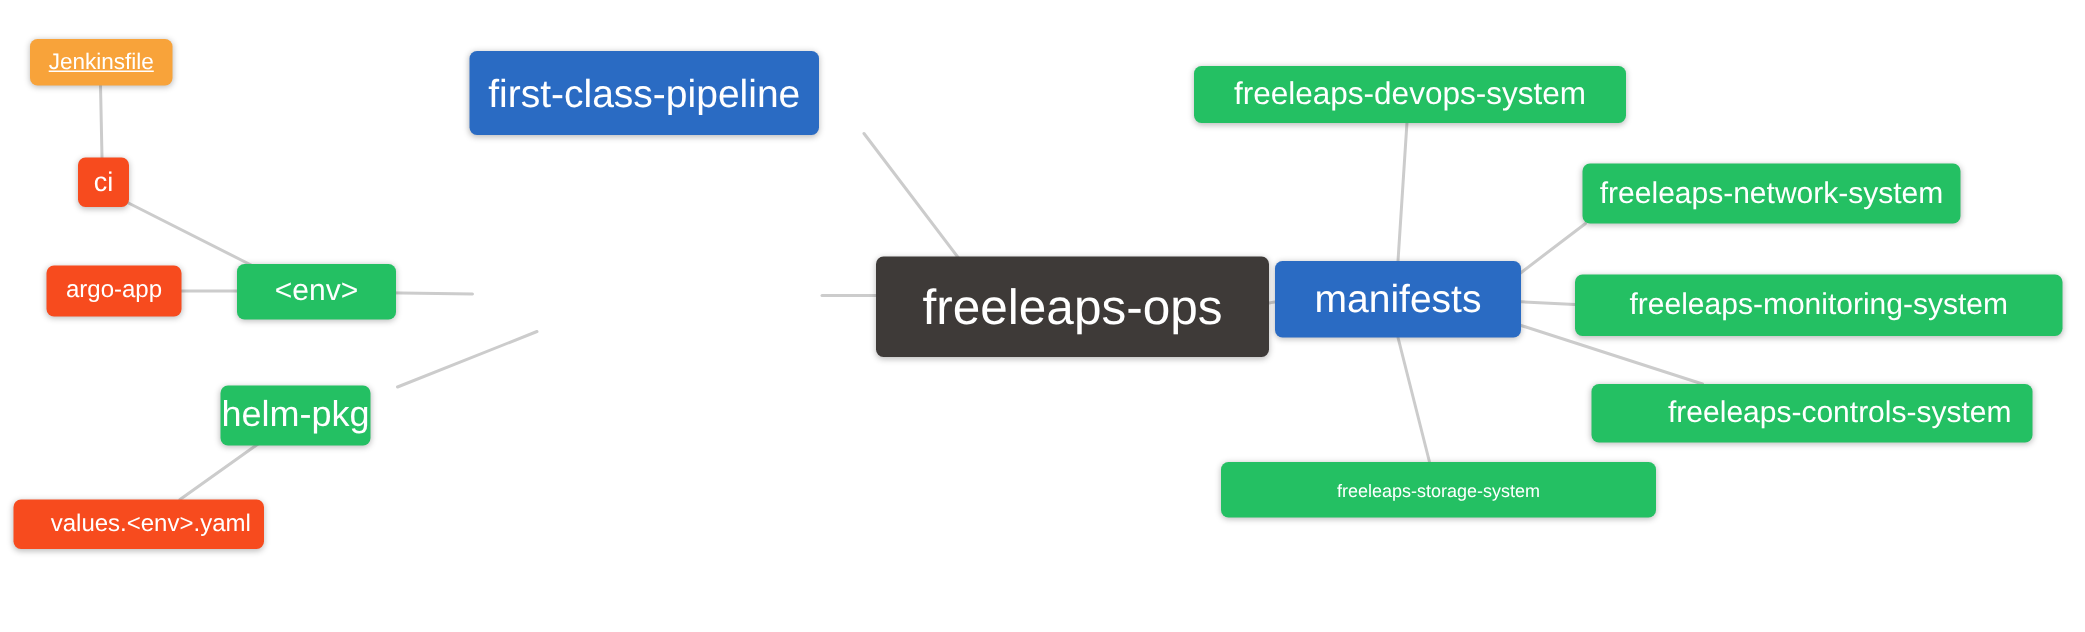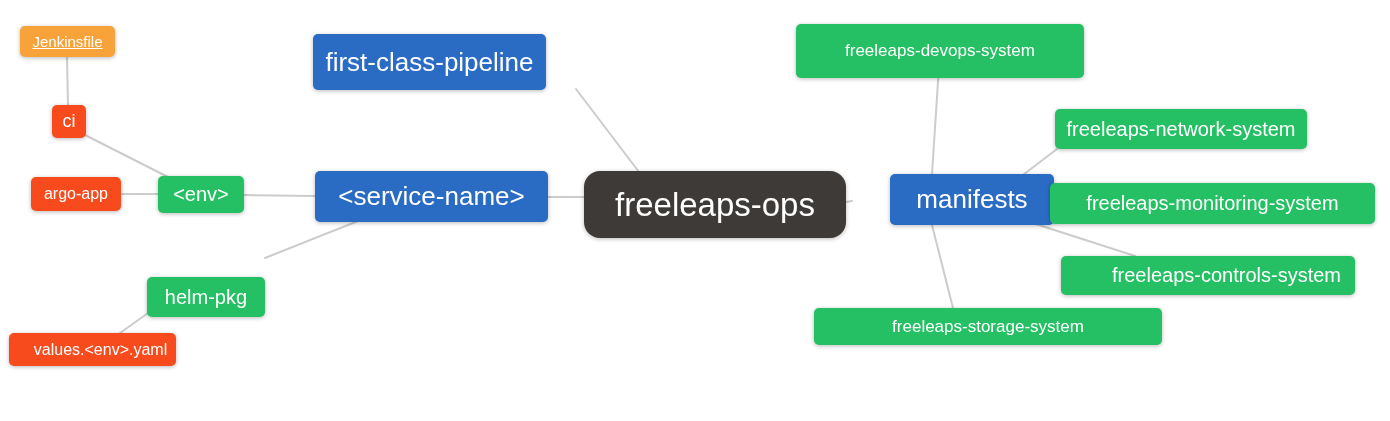--- a/index.html
+++ b/index.html
@@ -19,38 +19,38 @@
     border-radius:5px;
     box-shadow:0 1px 4px rgba(0,0,0,.28);
     white-space:nowrap;
     cursor:pointer;
     box-sizing:border-box;
   }
   .c-blue{background:var(--blue,#2a6bc3);}
   .c-green{background:var(--green,#24c063);}
   .c-red{background:var(--red,#f74b1e);}
   .c-amber{background:var(--amber,#f8a33a);text-decoration:underline;}
-  .c-dark{background:var(--dark,#3e3a38);border-radius:16px;}
+  .c-dark{background:var(--dark,#3e3a38);}
 
   
   .n-jenkinsfile{left:20px;top:26px;width:95px;height:31px;font-size:15px;}
   .n-ci{left:52px;top:105px;width:34px;height:33px;font-size:18px;}
   .n-argo-app{left:31px;top:177px;width:90px;height:34px;font-size:16px;text-align:right;}
-  .n-env{left:158px;top:176px;width:86px;height:37px;font-size:20px;}
+  .n-env{left:158px;top:176px;width:106px;height:37px;font-size:20px;}
   .n-service-name{left:315px;top:171px;width:233px;height:51px;font-size:26px;}
   .n-first-class-pipeline{left:313px;top:34px;width:233px;height:56px;font-size:26px;}
   .n-freeleaps-ops{left:584px;top:171px;width:262px;height:67px;font-size:33px;}
-  .n-manifests{left:850px;top:174px;width:164px;height:51px;font-size:26px;margin-left:40px;}
-  .n-helm-pkg{left:147px;top:257px;width:118px;height:40px;font-size:20px;margin-top:20px;}
+  .n-manifests{left:850px;top:174px;width:164px;height:51px;font-size:26px;}
+  .n-helm-pkg{left:147px;top:257px;width:100px;height:40px;font-size:24px;}
   .n-values-env-yaml{left:9px;top:333px;width:167px;height:33px;font-size:16px;padding-left:16px;}
-  .n-devops{left:796px;top:24px;width:288px;height:54px;font-size:17px;}
+  .n-devops{left:796px;top:44px;width:288px;height:38px;font-size:21px;}
   .n-network{left:1055px;top:109px;width:252px;height:40px;font-size:20px;}
   .n-monitoring{left:1050px;top:183px;width:325px;height:41px;font-size:20px;text-align:right;}
   .n-controls{left:1061px;top:256px;width:294px;height:39px;font-size:20px;padding-left:37px;}
-  .n-storage{left:814px;top:308px;width:348px;height:37px;font-size:17px;}
+  .n-storage{left:814px;top:308px;width:290px;height:37px;font-size:12px;}
 </style>
 </head>
 <body>
 
 <div class="canvas">
 
   <svg class="edges" viewBox="0 0 1390 421" xmlns="http://www.w3.org/2000/svg">
     <line class="edge" x1="67" y1="57" x2="68" y2="105"></line>
     <line class="edge" x1="83" y1="134" x2="170" y2="178"></line>
     <line class="edge" x1="121" y1="194" x2="158" y2="194"></line>
@@ -64,21 +64,20 @@
     <line class="edge" x1="1011" y1="184" x2="1057" y2="149"></line>
     <line class="edge" x1="1011" y1="201" x2="1050" y2="203"></line>
     <line class="edge" x1="1011" y1="216" x2="1135" y2="256"></line>
     <line class="edge" x1="932" y1="225" x2="953" y2="308"></line>
   </svg>
 
   <div class="node c-amber n-jenkinsfile">Jenkinsfile</div>
   <div class="node c-red n-ci">ci</div>
   <div class="node c-red n-argo-app">argo-app</div>
   <div class="node c-green n-env">&lt;env&gt;</div>
-  <div class="node c-blue n-service-name">&lt;service-name&gt;</div>
   <div class="node c-blue n-first-class-pipeline">first-class-pipeline</div>
   <div class="node c-dark n-freeleaps-ops">freeleaps-ops</div>
   <div class="node c-blue n-manifests">manifests</div>
   <div class="node c-green n-helm-pkg">helm-pkg</div>
   <div class="node c-red n-values-env-yaml">values.&lt;env&gt;.yaml</div>
   <div class="node c-green n-devops">freeleaps-devops-system</div>
   <div class="node c-green n-network">freeleaps-network-system</div>
   <div class="node c-green n-monitoring">freeleaps-monitoring-system</div>
   <div class="node c-green n-controls">freeleaps-controls-system</div>
   <div class="node c-green n-storage">freeleaps-storage-system</div>

